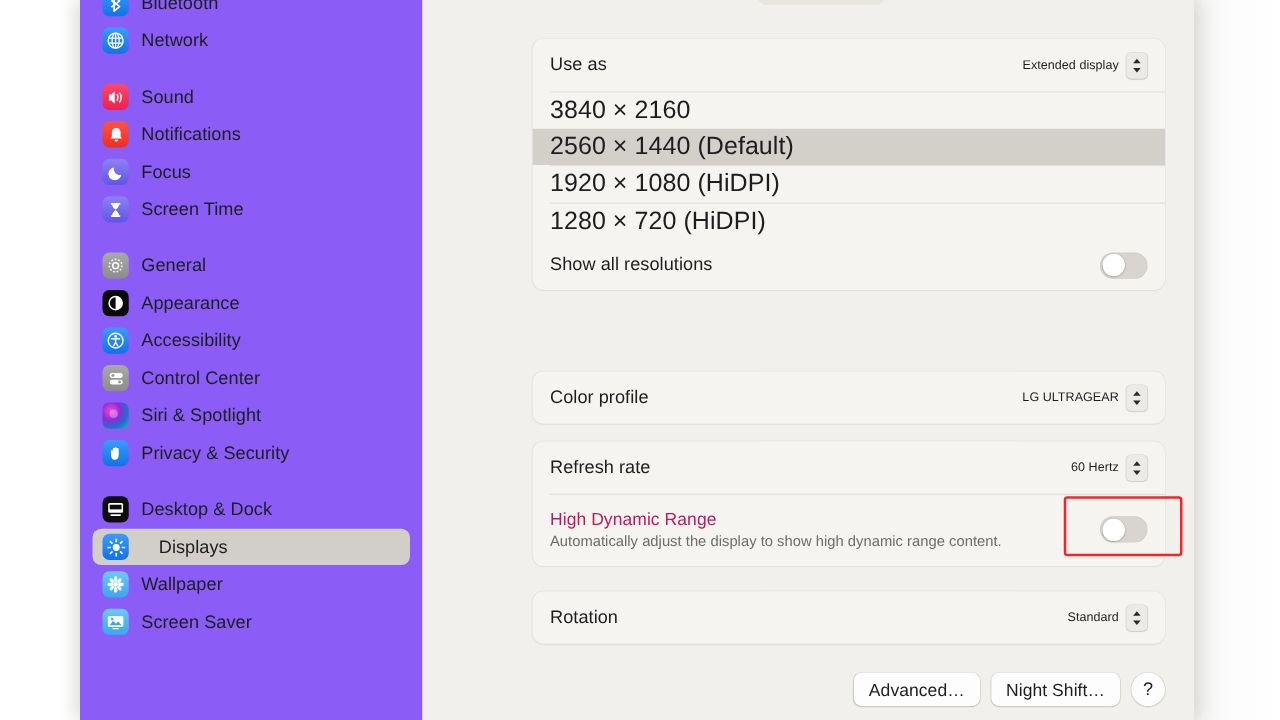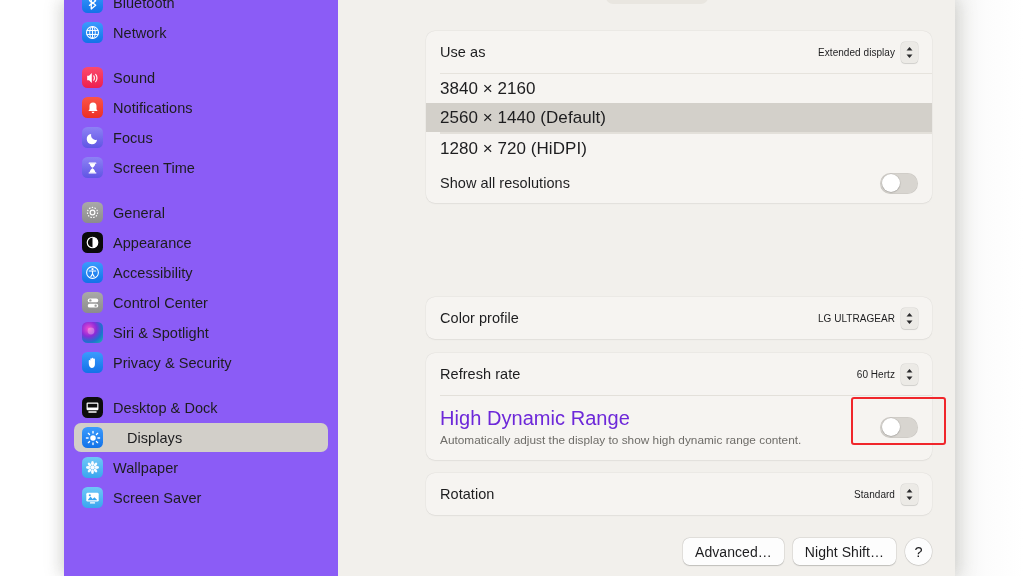--- a/index.html
+++ b/index.html
@@ -149,21 +149,21 @@
     justify-content: center;
   }
 
   
   .res-list { padding: 0; }
   .res-item {
     height: 29px;
     display: flex;
     align-items: center;
     padding: 0 14px;
-    font-size: 17px;
+    font-size: 20px;
     color: #1d1d1f;
     letter-spacing: 0.05px;
     position: relative;
   }
   .res-item.selected { background: #d3d0ca; }
   .res-sep {
     height: 1px;
     background: #e3e0da;
     margin-left: 14px;
   }
@@ -191,22 +191,22 @@
     box-shadow: 0 0.5px 1.5px rgba(0,0,0,0.28), 0 0 0 0.5px rgba(0,0,0,0.05);
   }
 
   
   .hdr-row {
     display: flex;
     align-items: center;
     padding: 11px 14px 13px 14px;
   }
   .hdr-title {
-    font-size: 20px;
-    color: #6d28d9;
+    font-size: 14px;
+    color: #be185d;
     letter-spacing: 0.05px;
   }
   .hdr-sub {
     font-size: 11.8px;
     color: #6e6c68;
     margin-top: 3px;
     letter-spacing: 0.02px;
   }
 
   
@@ -445,20 +445,21 @@
             </svg>
           </span>
         </div>
 
         <div class="res-top-sep"></div>
 
         <div class="res-list" id="resolution-list">
             <div class="res-item">3840 × 2160</div>
             <div class="res-item selected">2560 × 1440 (Default)</div>
             <div class="res-sep"></div>
+            <div class="res-item">1920 × 1080 (HiDPI)</div>
             <div class="res-sep"></div>
             <div class="res-item">1280 × 720 (HiDPI)</div>
           </div>
 
         <div class="row" style="height:40px;">
           <span class="row-label">Show all resolutions</span>
           <span class="row-spacer"></span>
           <span class="toggle">
             <span class="knob"></span>
           </span>

